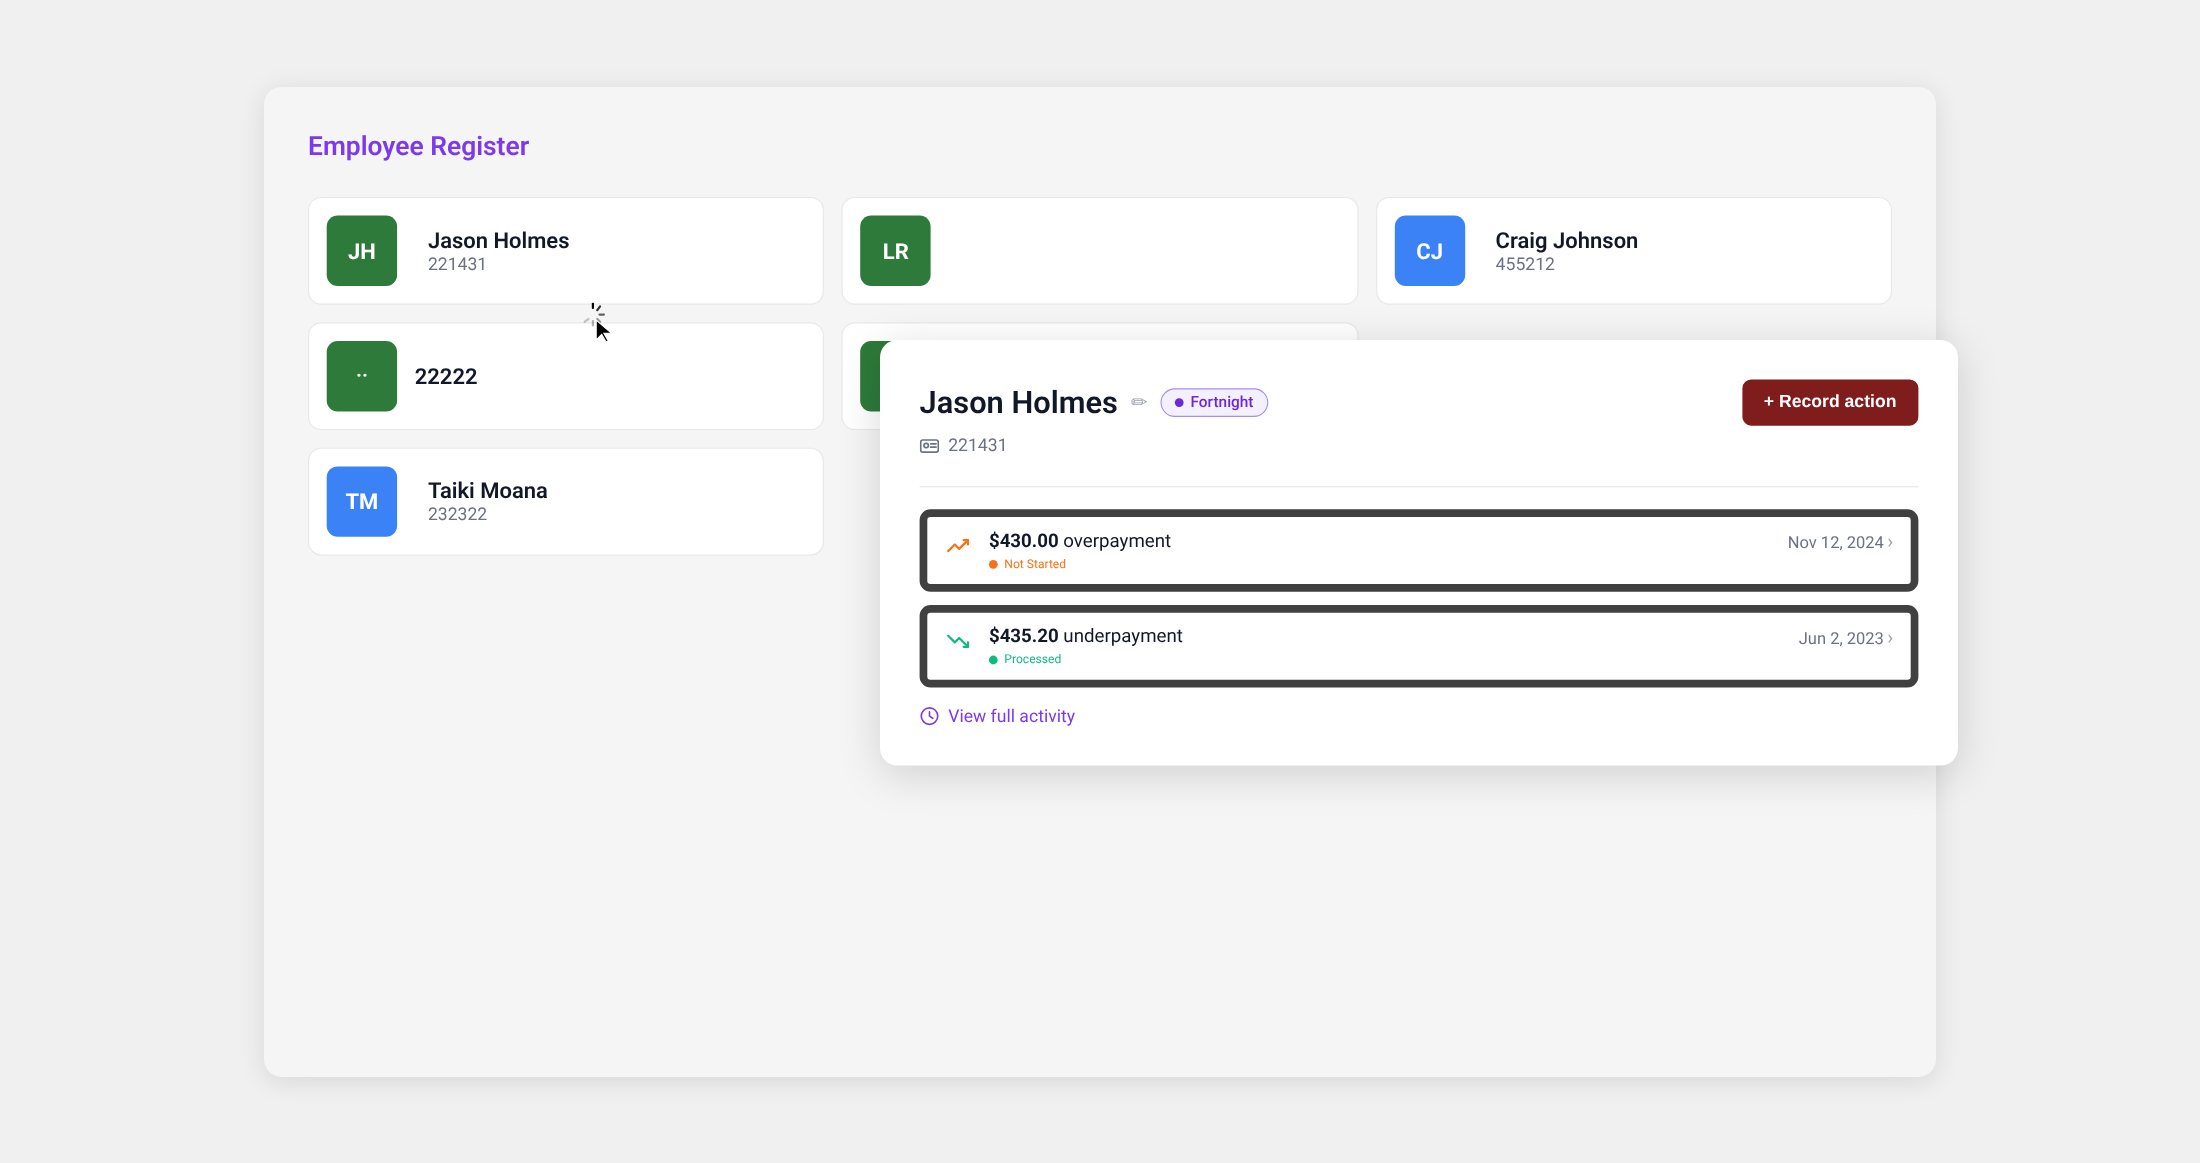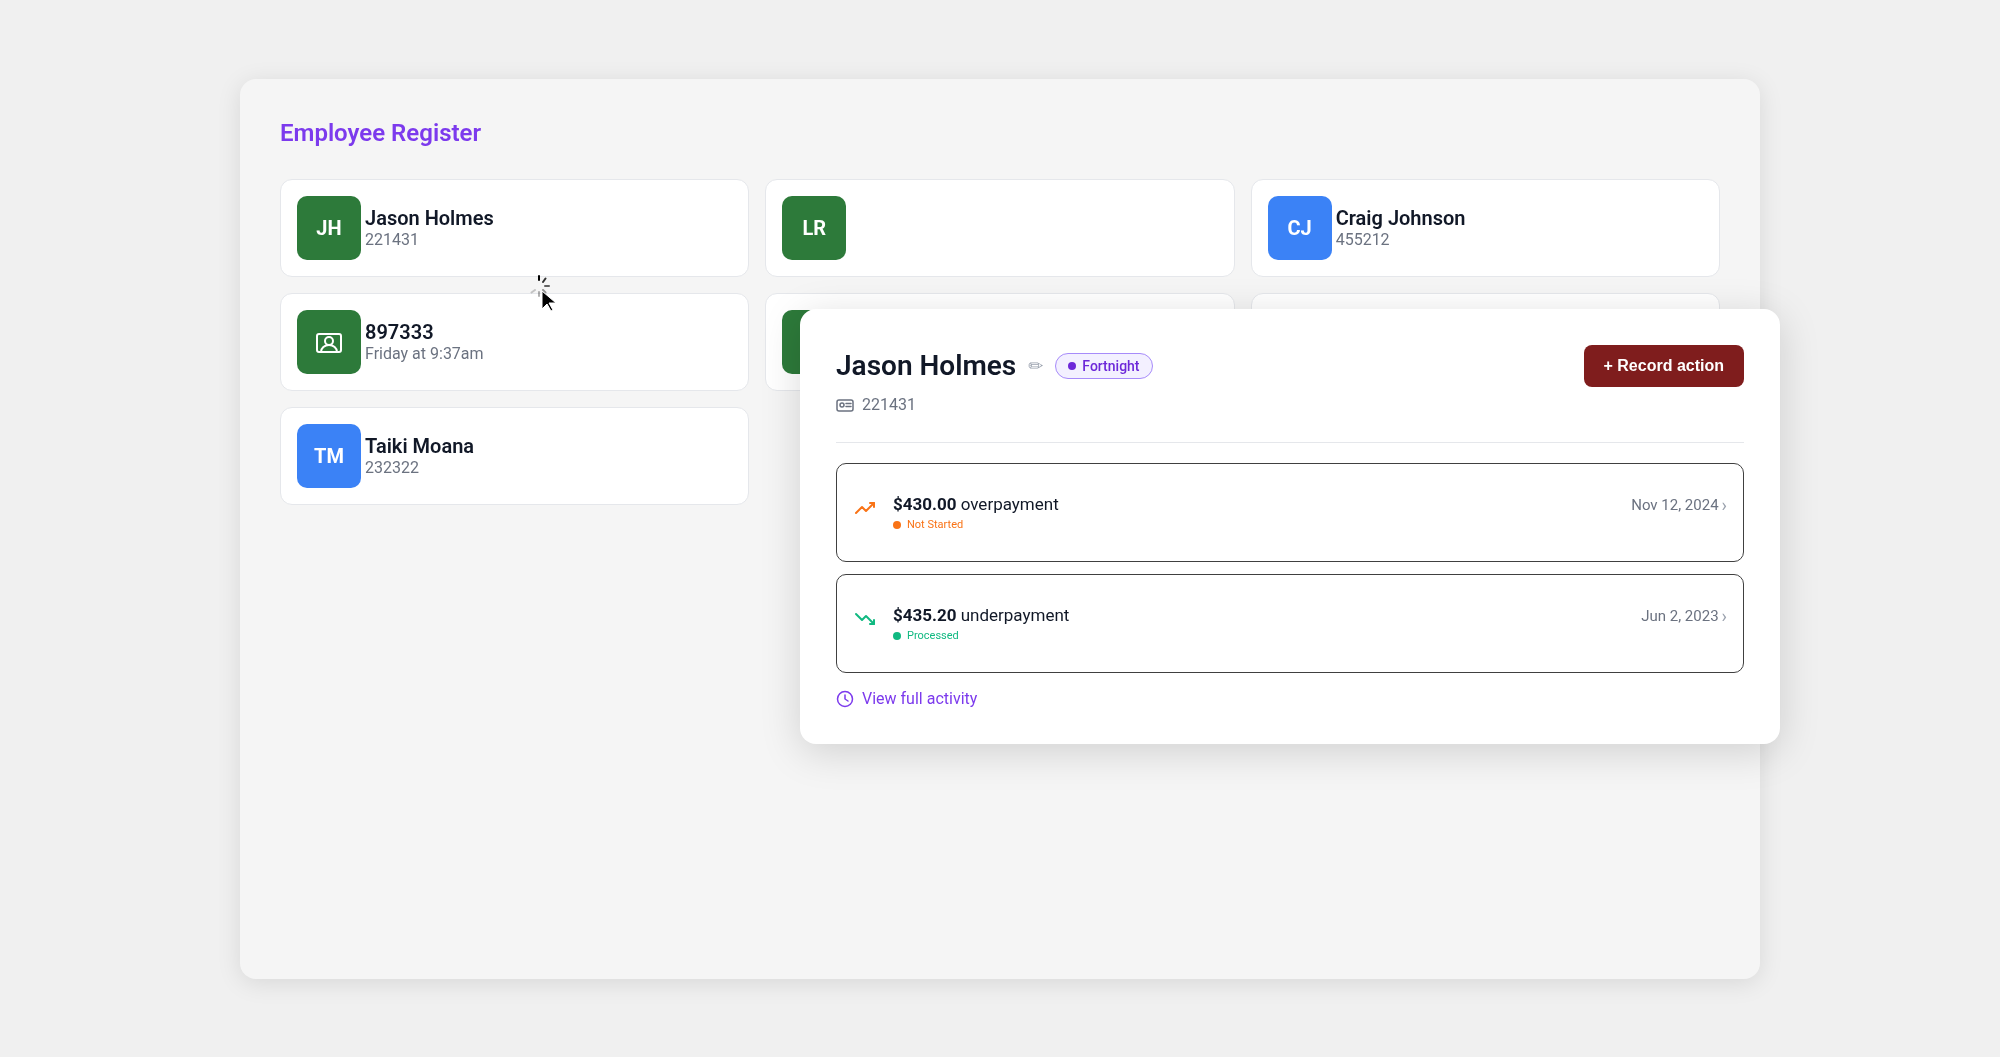--- a/index.html
+++ b/index.html
@@ -38,21 +38,21 @@
       gap: 16px;
       margin-bottom: 16px;
     }
 
     .employee-card {
       background: white;
       border-radius: 12px;
       display: flex;
       align-items: center;
       padding: 16px;
-      gap: 4px;
+      gap: 28px;
       cursor: pointer;
       border: 1px solid #e5e7eb;
       min-height: 90px;
     }
 
     .avatar {
       width: 64px;
       height: 64px;
       border-radius: 10px;
       display: flex;
@@ -183,22 +183,22 @@
     .divider {
       border: none;
       border-top: 1px solid #e5e7eb;
       margin-bottom: 20px;
     }
 
     .activity-item {
       display: flex;
       align-items: flex-start;
       justify-content: space-between;
-      padding: 30px 16px;
-      border: 1px solid #404040;
+      padding: 12px 16px;
+      border: 7px solid #404040;
       border-radius: 10px;
       margin-bottom: 12px;
     }
 
     .activity-left {
       display: flex;
       align-items: flex-start;
       gap: 16px;
     }
 
@@ -323,33 +323,20 @@
       <div class="employee-info">
         <div class="employee-name">Craig Johnson</div>
         <div class="employee-id">455212</div>
       </div>
     </div>
 
   </div>
 
   <div class="employee-row2">
 
-    <div class="employee-card">
-      <div class="avatar avatar-green">
-        <svg width="32" height="32" viewBox="0 0 32 32" fill="none">
-          <rect x="4" y="8" width="24" height="18" rx="2" stroke="white" stroke-width="2" fill="none"></rect>
-          <circle cx="16" cy="15" r="4" stroke="white" stroke-width="2" fill="none"></circle>
-          <path d="M8 26c0-4 3.6-7 8-7s8 3 8 7" stroke="white" stroke-width="2" stroke-linecap="round" fill="none"></path>
-        </svg>
-      </div>
-      <div class="employee-info">
-        <div class="employee-name">897333</div>
-        <div class="employee-id">Friday at 9:37am</div>
-      </div>
-    </div>
 
     <div class="partial-card">
       <div class="avatar avatar-green">
         <span style="font-size:18px;font-weight:700;color:white;">··</span>
       </div>
       <div class="employee-info">
         <div class="partial-text">22222</div>
       </div>
     </div>
 

